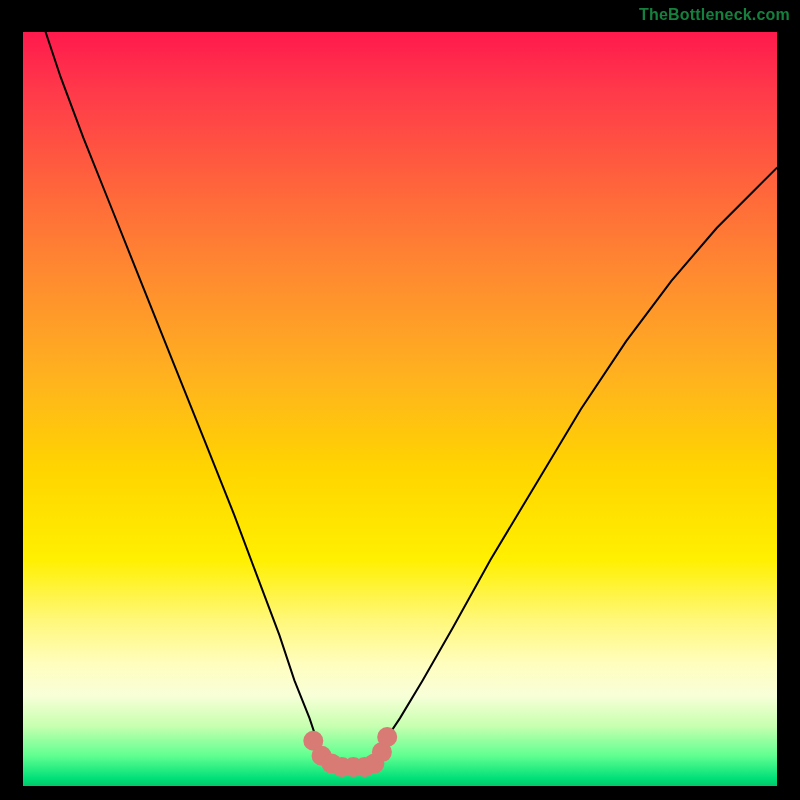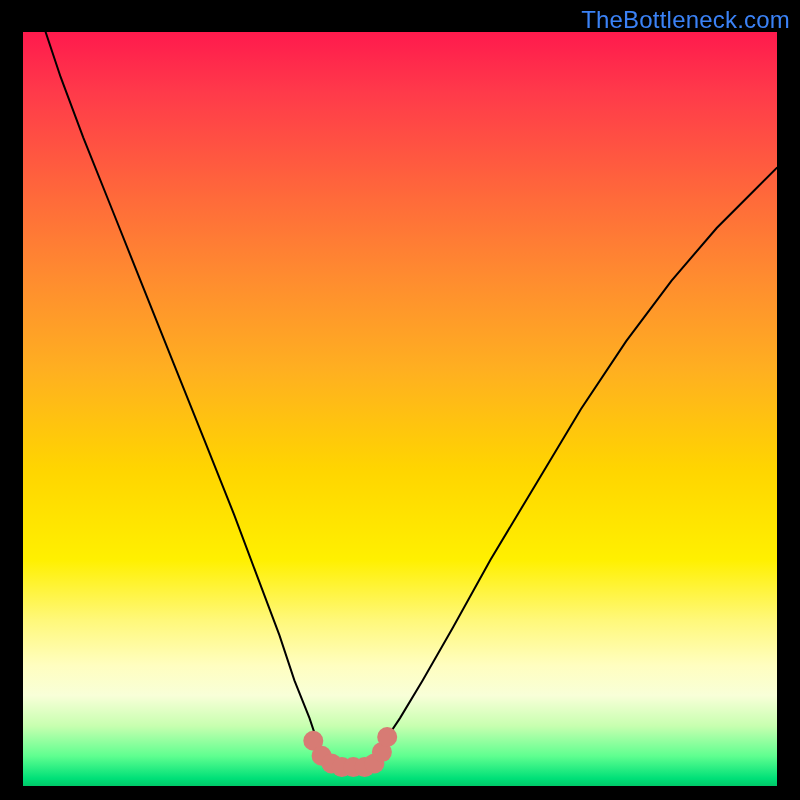--- a/index.html
+++ b/index.html
@@ -30,23 +30,23 @@
       #f8ffd8 88%,
       #c8ffb0 92%,
       #60ff90 96%,
       #00e078 99%,
       #00c868 100%);
   }
   .watermark {
     position: absolute;
     top: 6px;
     right: 10px;
-    color: #3b82f6;
-    font-size: 24px;
-    font-weight: 400;
+    color: #15803d;
+    font-size: 16px;
+    font-weight: 700;
     letter-spacing: 0.2px;
   }
   svg.plot {
     position: absolute;
     left: 0;
     top: 0;
     width: 754px;
     height: 754px;
   }
 </style>

